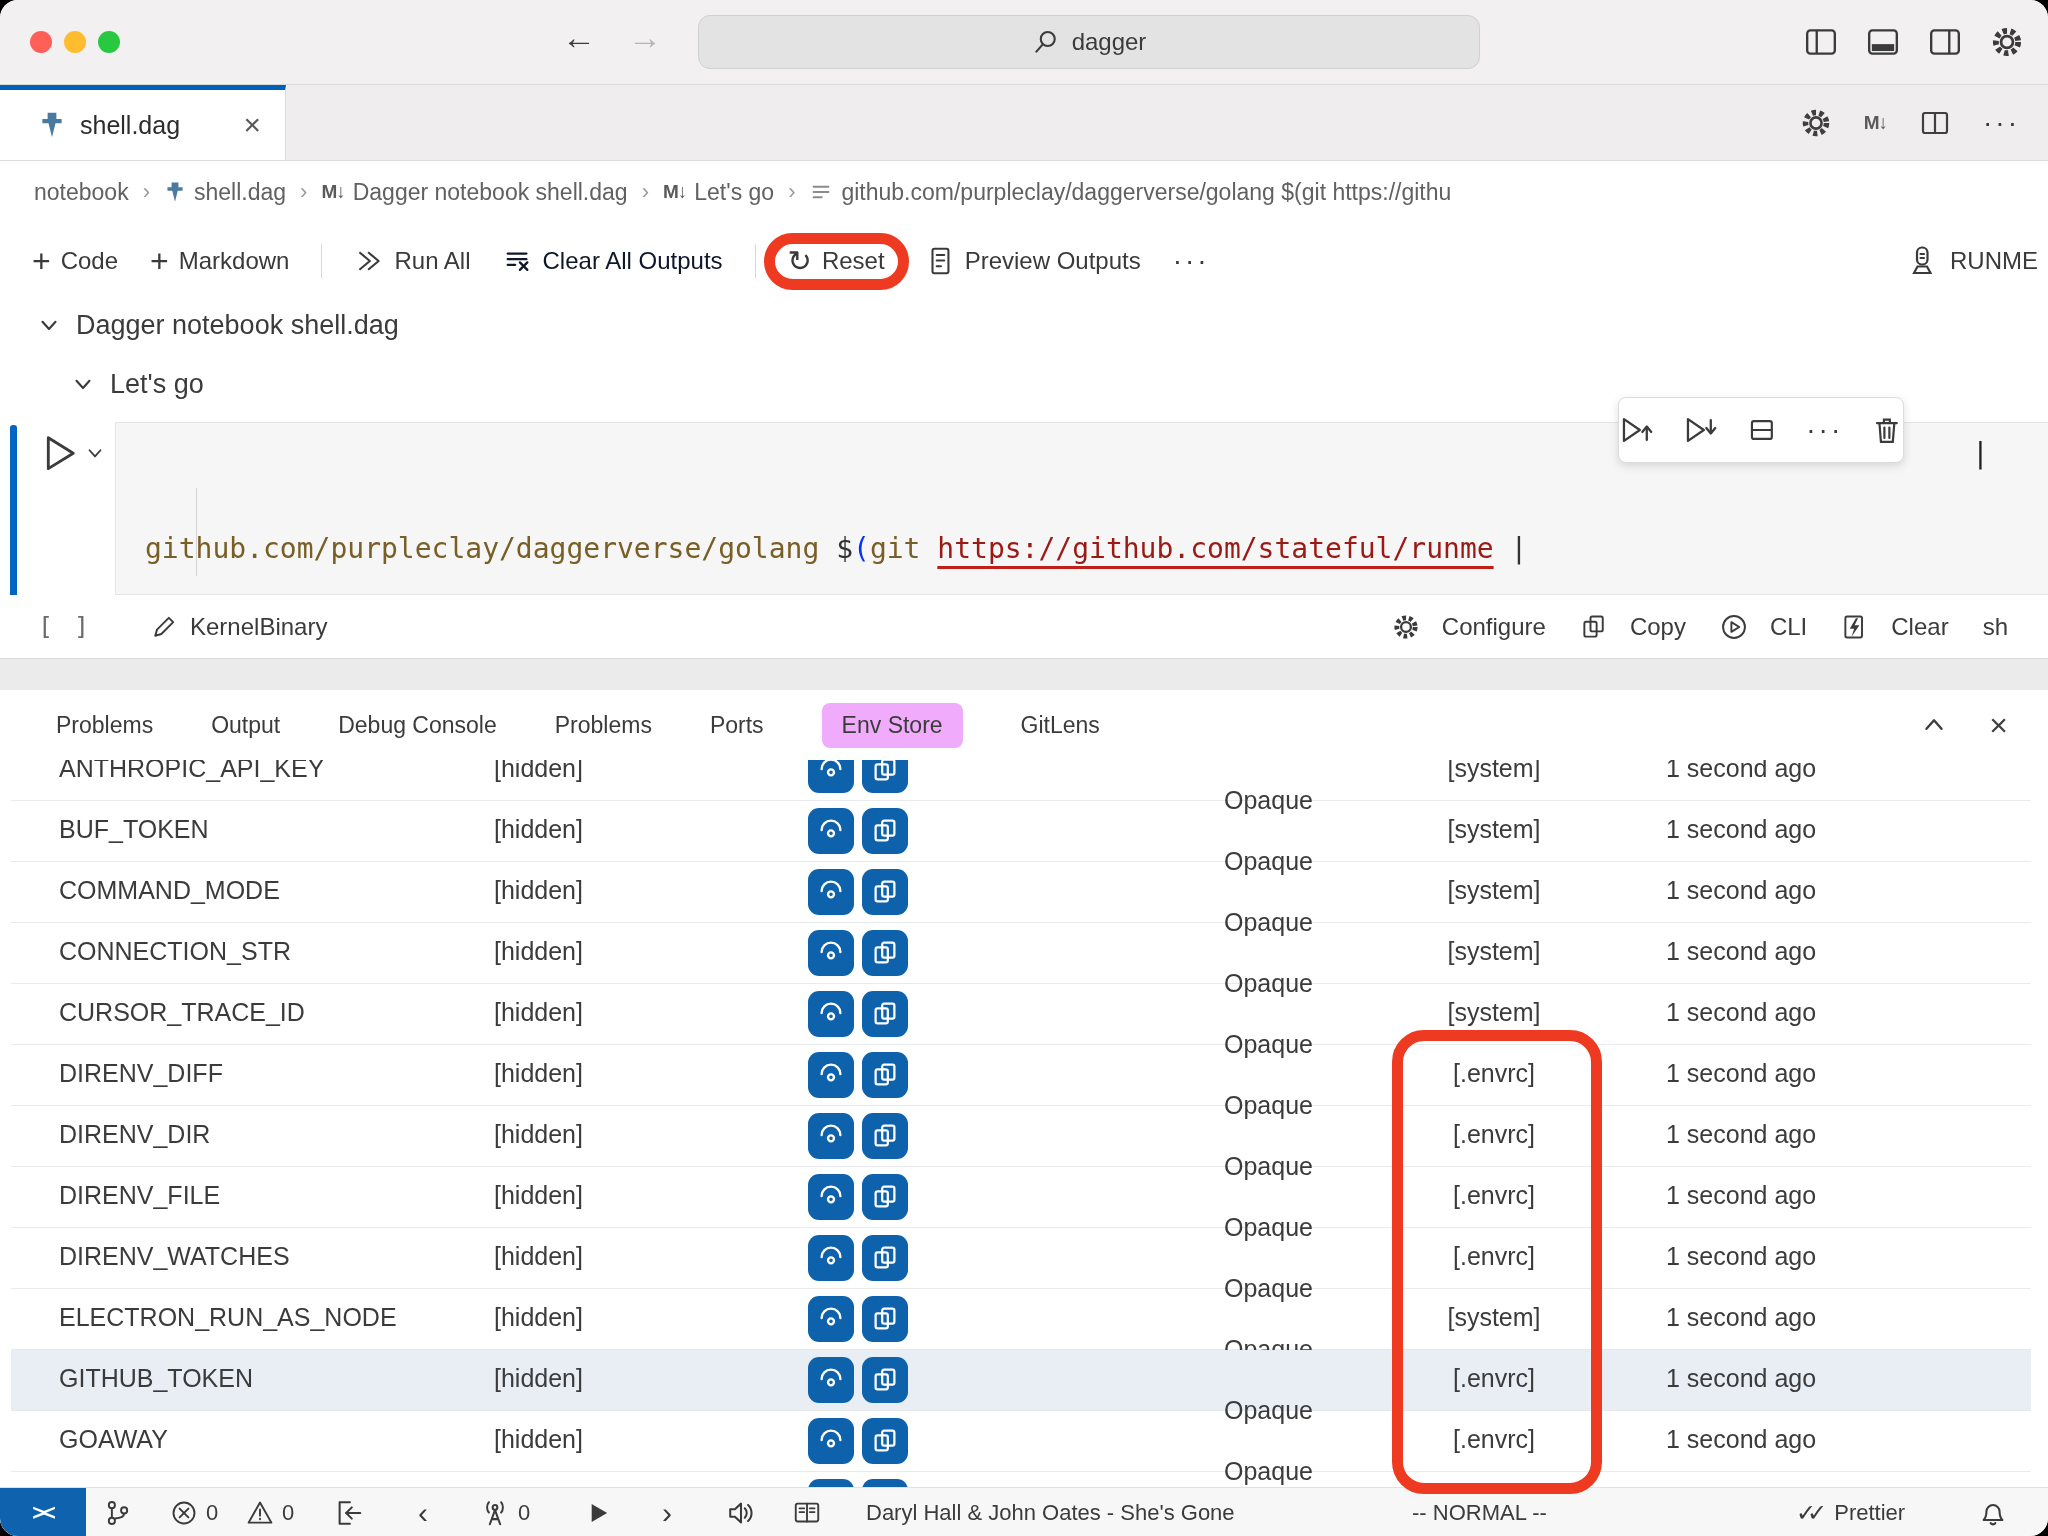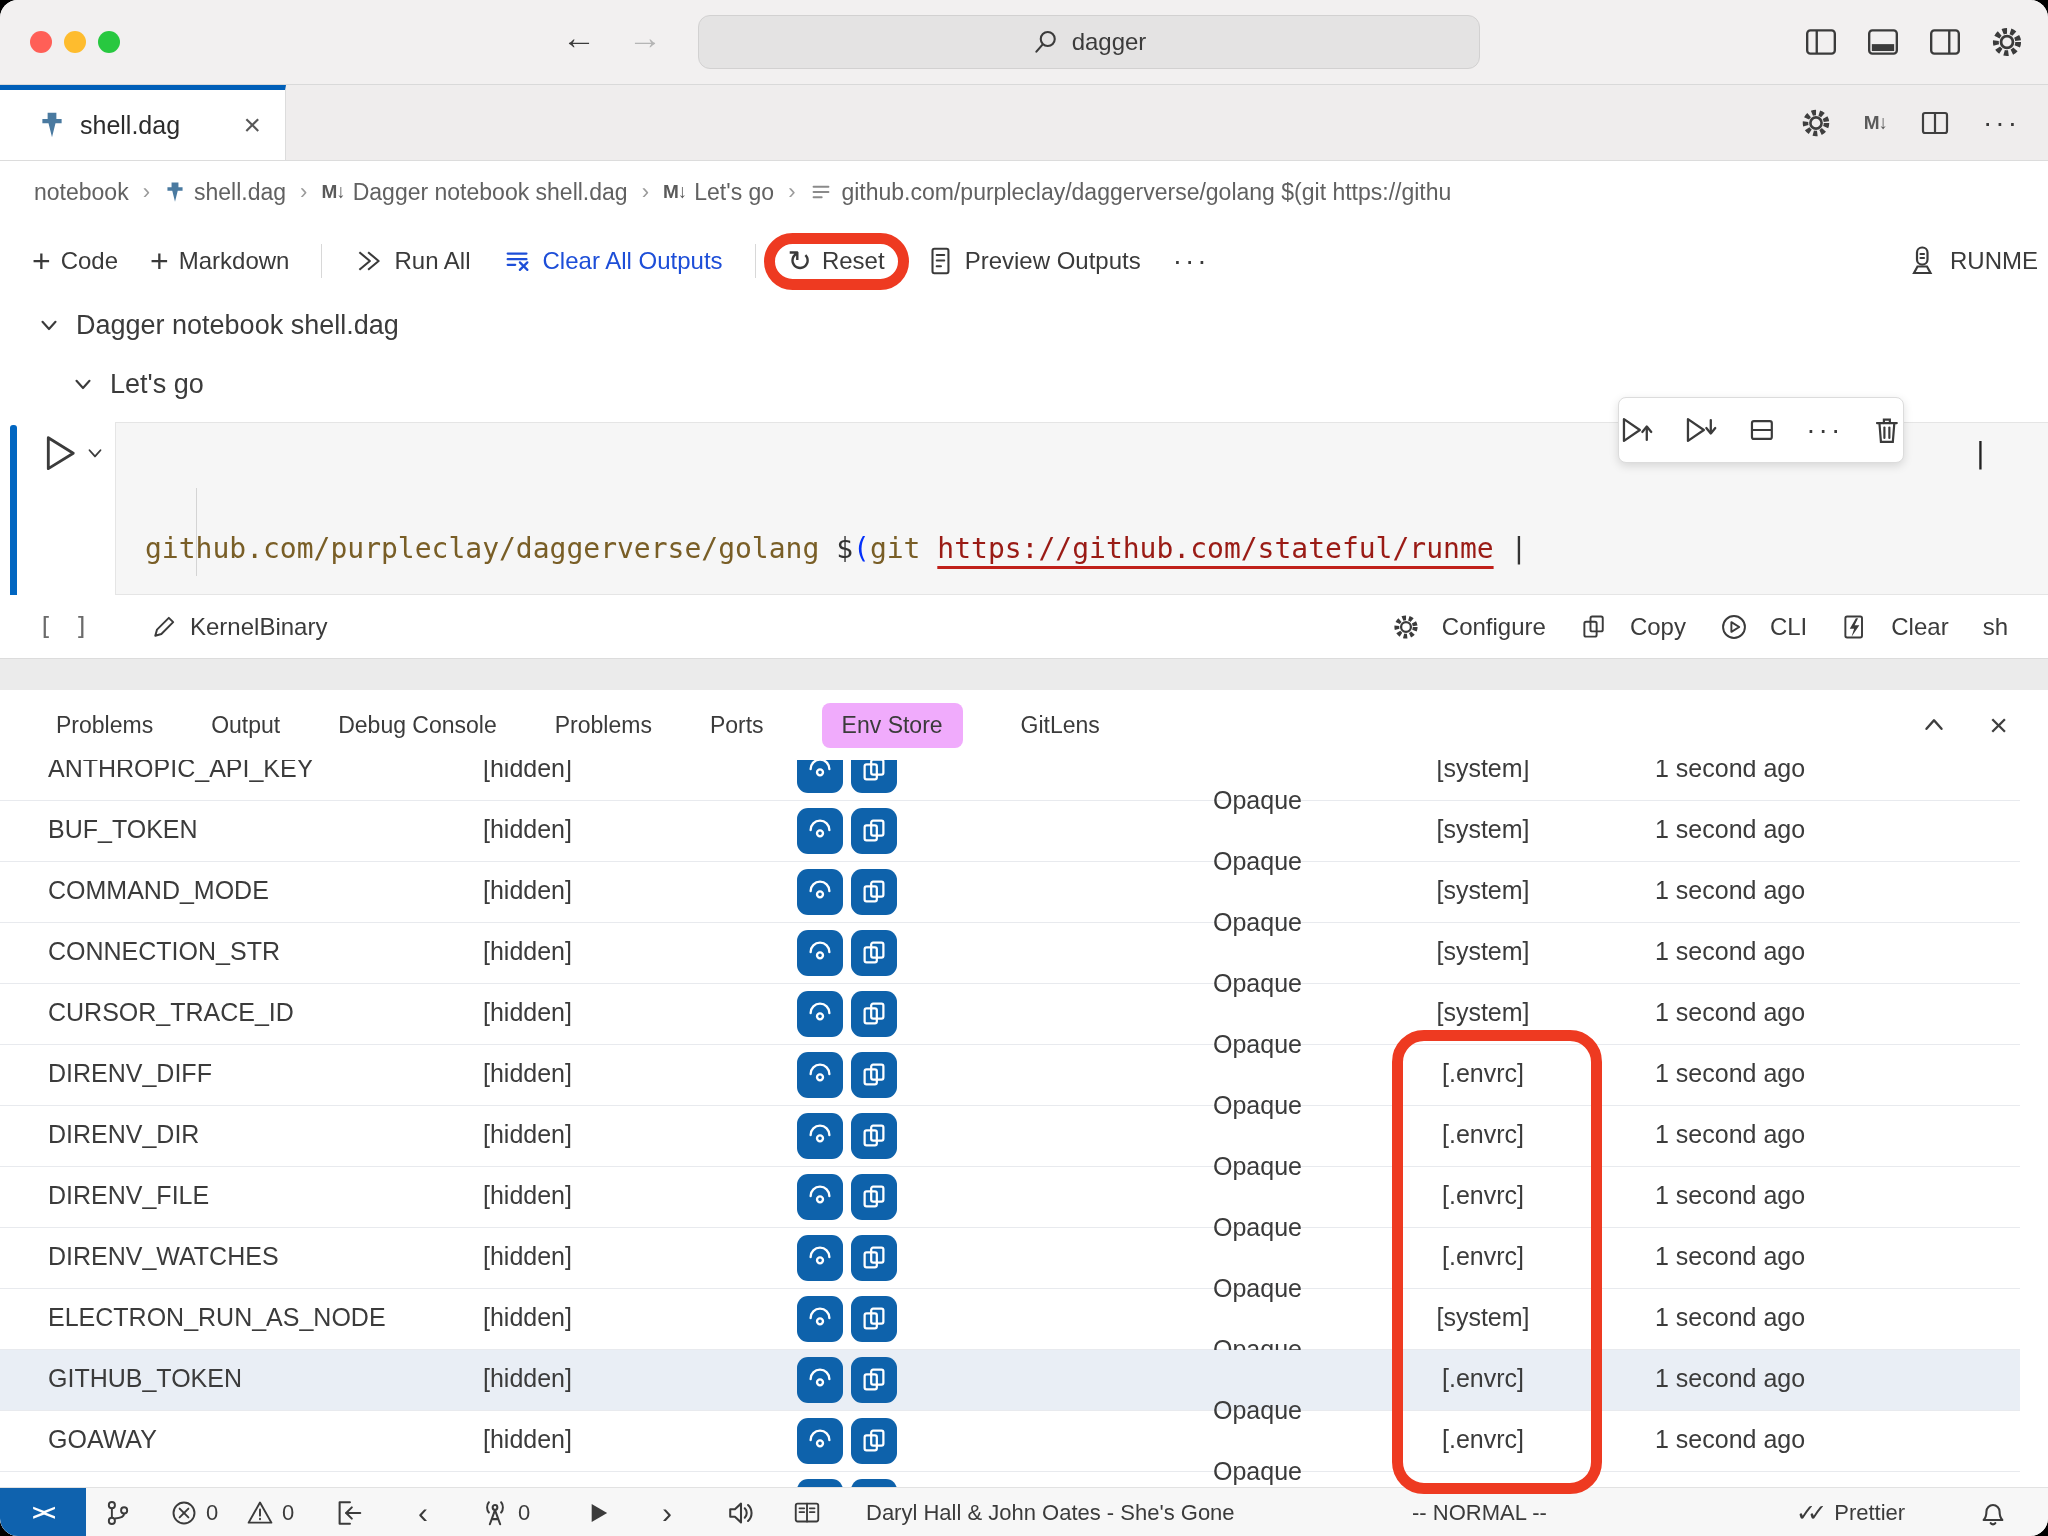--- a/index.html
+++ b/index.html
@@ -23,21 +23,21 @@
   .tab-icons{position:absolute;right:28px;top:0;height:75px;display:flex;align-items:center;gap:32px;color:#3f3f3f;}
   .mdown{font-weight:700;font-size:19px;color:#5a5a5a;letter-spacing:-1px;}
   
   .breadcrumb{position:absolute;left:0;top:161px;width:2048px;height:62px;background:#fff;display:flex;align-items:center;padding-left:34px;gap:14px;font-size:23px;color:#616161;white-space:nowrap;overflow:hidden;}
   .breadcrumb .sep{color:#9b9b9b;font-size:22px;}
   .bc-item{display:flex;align-items:center;gap:8px;}
   
   .nbtoolbar{position:absolute;left:0;top:223px;width:2048px;height:76px;background:#fff;display:flex;align-items:center;padding-left:32px;gap:32px;font-size:24px;color:#3a3a3a;}
   .btn{display:flex;align-items:center;gap:10px;cursor:default;}
   .btn .plus{font-size:32px;font-weight:300;line-height:1;}
-  .btn.disabled{color:#1d4ed8;}
+  .btn.disabled{color:#0f172a;}
   .vdiv{width:1px;height:34px;background:#d8d8d8;}
   .reset-wrap{position:relative;display:flex;align-items:center;gap:10px;}
   .reset-ring{position:absolute;top:-14px;bottom:-14px;left:-24px;right:-24px;border:11px solid #ee3a21;border-radius:36px;pointer-events:none;}
   .reload-glyph{font-size:29px;line-height:1;}
   .runme-grp{margin-left:auto;margin-right:42px;display:flex;align-items:center;gap:12px;}
   .more-dots{font-size:28px;letter-spacing:3px;color:#3a3a3a;}
   
   .h-row{position:absolute;display:flex;align-items:center;gap:14px;font-size:27px;color:#3b3b3b;}
   
   .cell-focusbar{position:absolute;left:10px;top:425px;width:7px;height:232px;background:#0166c1;border-radius:3px;}
@@ -58,21 +58,21 @@
   .execcount{position:absolute;left:38px;font-family:"DejaVu Sans Mono",monospace;font-size:25px;color:#6b6b6b;letter-spacing:3px;}
   .kernel{position:absolute;left:150px;display:flex;align-items:center;gap:12px;}
   .footer-actions{position:absolute;right:40px;display:flex;align-items:center;gap:34px;}
   .faction{display:flex;align-items:center;gap:22px;}
   .grayband{position:absolute;left:0;top:658px;width:2048px;height:32px;background:#ebebeb;border-top:1px solid #dcdcdc;border-bottom:1px solid #e3e3e3;}
   
   .paneltabs{position:absolute;left:0;top:690px;width:2048px;height:70px;background:#fff;display:flex;align-items:center;padding-left:36px;gap:38px;font-size:23px;color:#3b3b3b;}
   .ptab{padding:9px 0;margin-left:20px;}
   .ptab.active{background:#f0abfc;border-radius:8px;padding:9px 20px;}
   .panel-ctrl{position:absolute;right:40px;top:690px;height:70px;display:flex;align-items:center;gap:40px;color:#3f3f3f;}
-  .tablewrap{position:absolute;left:0;top:760px;width:2020px;height:727px;overflow:hidden;background:#fff;}
+  .tablewrap{position:absolute;left:0;top:760px;width:2020px;height:727px;overflow:hidden;background:#fff;padding-left:11px;}
   .tablerows{margin-top:-20px;}
   .trow{position:relative;height:60px;border-bottom:1px solid #e8eaee;font-size:25px;color:#3b3b3b;}
   .trow.hl{background:#e9eef5;}
   .c-name{position:absolute;left:48px;top:14px;}
   .c-val{position:absolute;left:483px;top:14px;}
   .c-btn{position:absolute;top:7px;width:46px;height:46px;background:#0e62ab;border-radius:11px;display:flex;align-items:center;justify-content:center;color:#fff;}
   .b1{left:797px;}
   .b2{left:851px;}
   .c-type{position:absolute;left:1213px;top:14px;margin-top:32px;}
   .c-src{position:absolute;left:1380px;width:206px;text-align:center;top:14px;}

